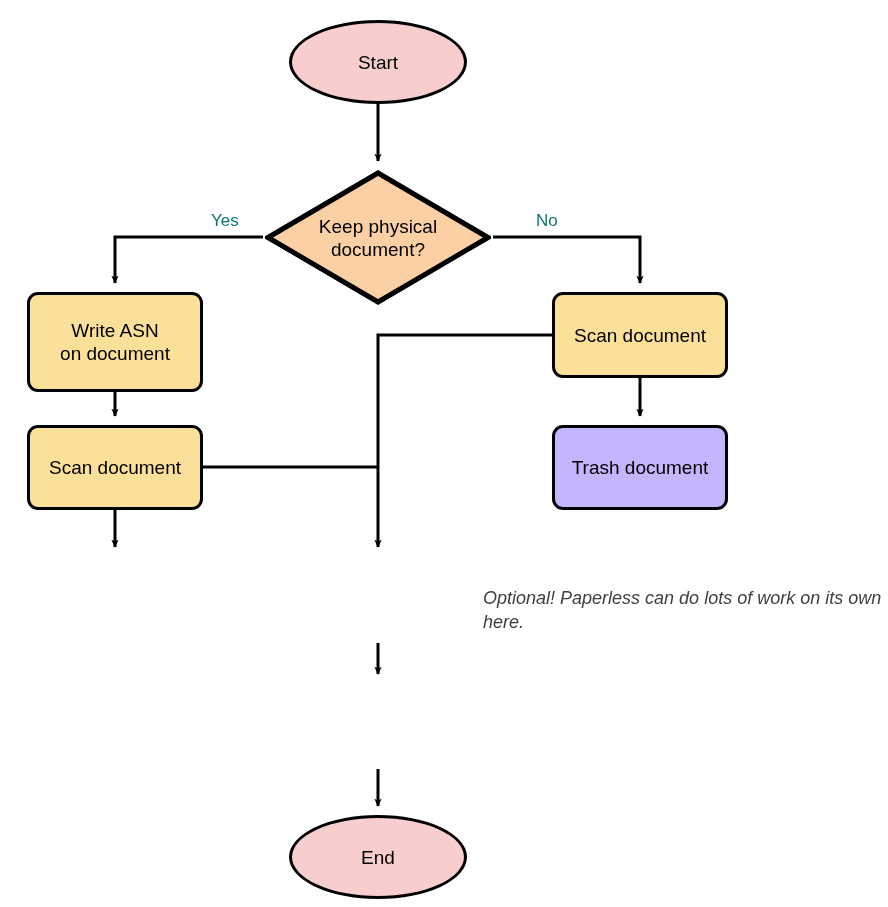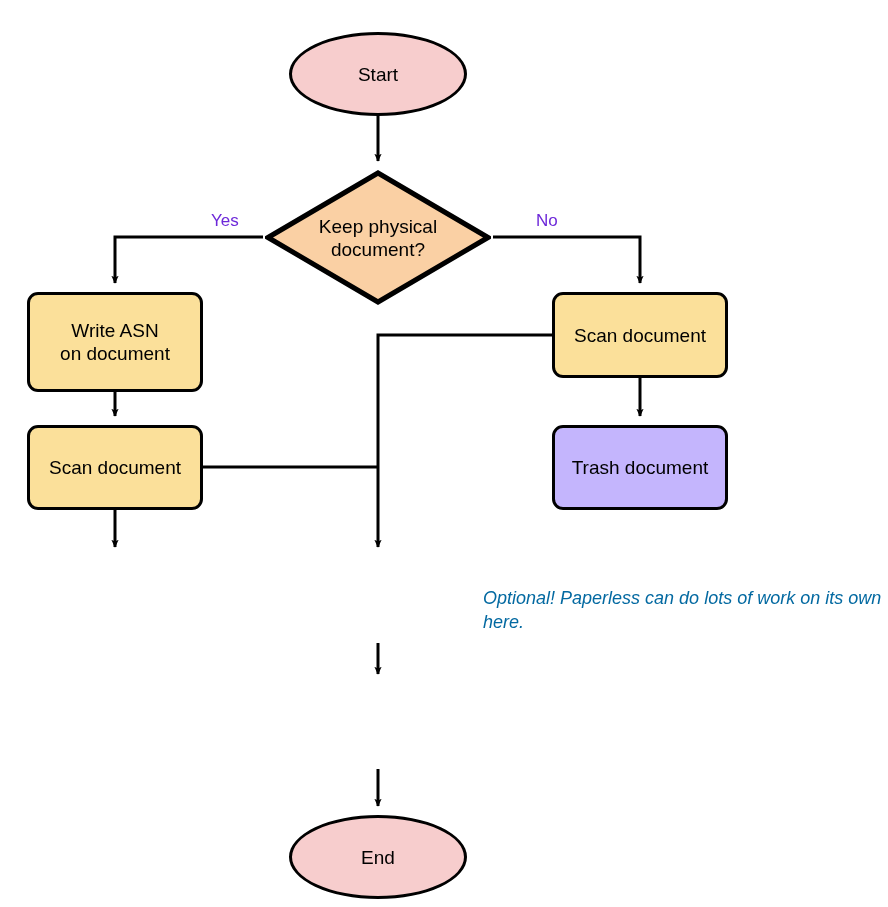--- a/index.html
+++ b/index.html
@@ -61,30 +61,30 @@
     z-index: 1;
   }
   .decision-label {
     position: relative;
     z-index: 2;
   }
   .edge-label {
     position: absolute;
     font-size: 17px;
     line-height: 20px;
-    color: #6d28d9;
+    color: #0f766e;
     white-space: nowrap;
     z-index: 3;
   }
   .annotation {
     position: absolute;
     font-size: 18px;
     line-height: 24px;
     font-style: italic;
-    color: #0369a1;
+    color: #404040;
     z-index: 3;
   }
 </style>
 </head>
 <body>
 
 <div id="flowchart-canvas">
 
   <svg id="edge-layer" viewBox="0 0 888 907" width="888" height="907" xmlns="http://www.w3.org/2000/svg">
     <defs>
@@ -107,21 +107,21 @@
 
     <path d="M640,378 L640,416" fill="none" stroke="#000000" stroke-width="3" marker-end="url(#arrowhead)"></path>
 
     <path d="M552,335 L378,335 L378,547" fill="none" stroke="#000000" stroke-width="3" marker-end="url(#arrowhead)"></path>
 
     <path d="M378,643 L378,674" fill="none" stroke="#000000" stroke-width="3" marker-end="url(#arrowhead)"></path>
 
     <path d="M378,769 L378,806" fill="none" stroke="#000000" stroke-width="3" marker-end="url(#arrowhead)"></path>
   </svg>
 
-  <div class="node node-terminator" style="left:289px; top:32px; width:178px; height:84px; background:#f7cdcd;">
+  <div class="node node-terminator" style="left:289px; top:20px; width:178px; height:84px; background:#f7cdcd;">
     <span>Start</span>
   </div>
 
   <div class="node node-decision" style="left:265px; top:170px; width:226px; height:135px;">
     <svg class="decision-shape" viewBox="0 0 226 135" preserveAspectRatio="none" xmlns="http://www.w3.org/2000/svg">
       <polygon points="113,3 223,67.5 113,132 3,67.5" fill="#fad0a4" stroke="#000000" stroke-width="5" stroke-linejoin="miter"></polygon>
     </svg>
     <span class="decision-label">Keep physical
 document?</span>
   </div>

